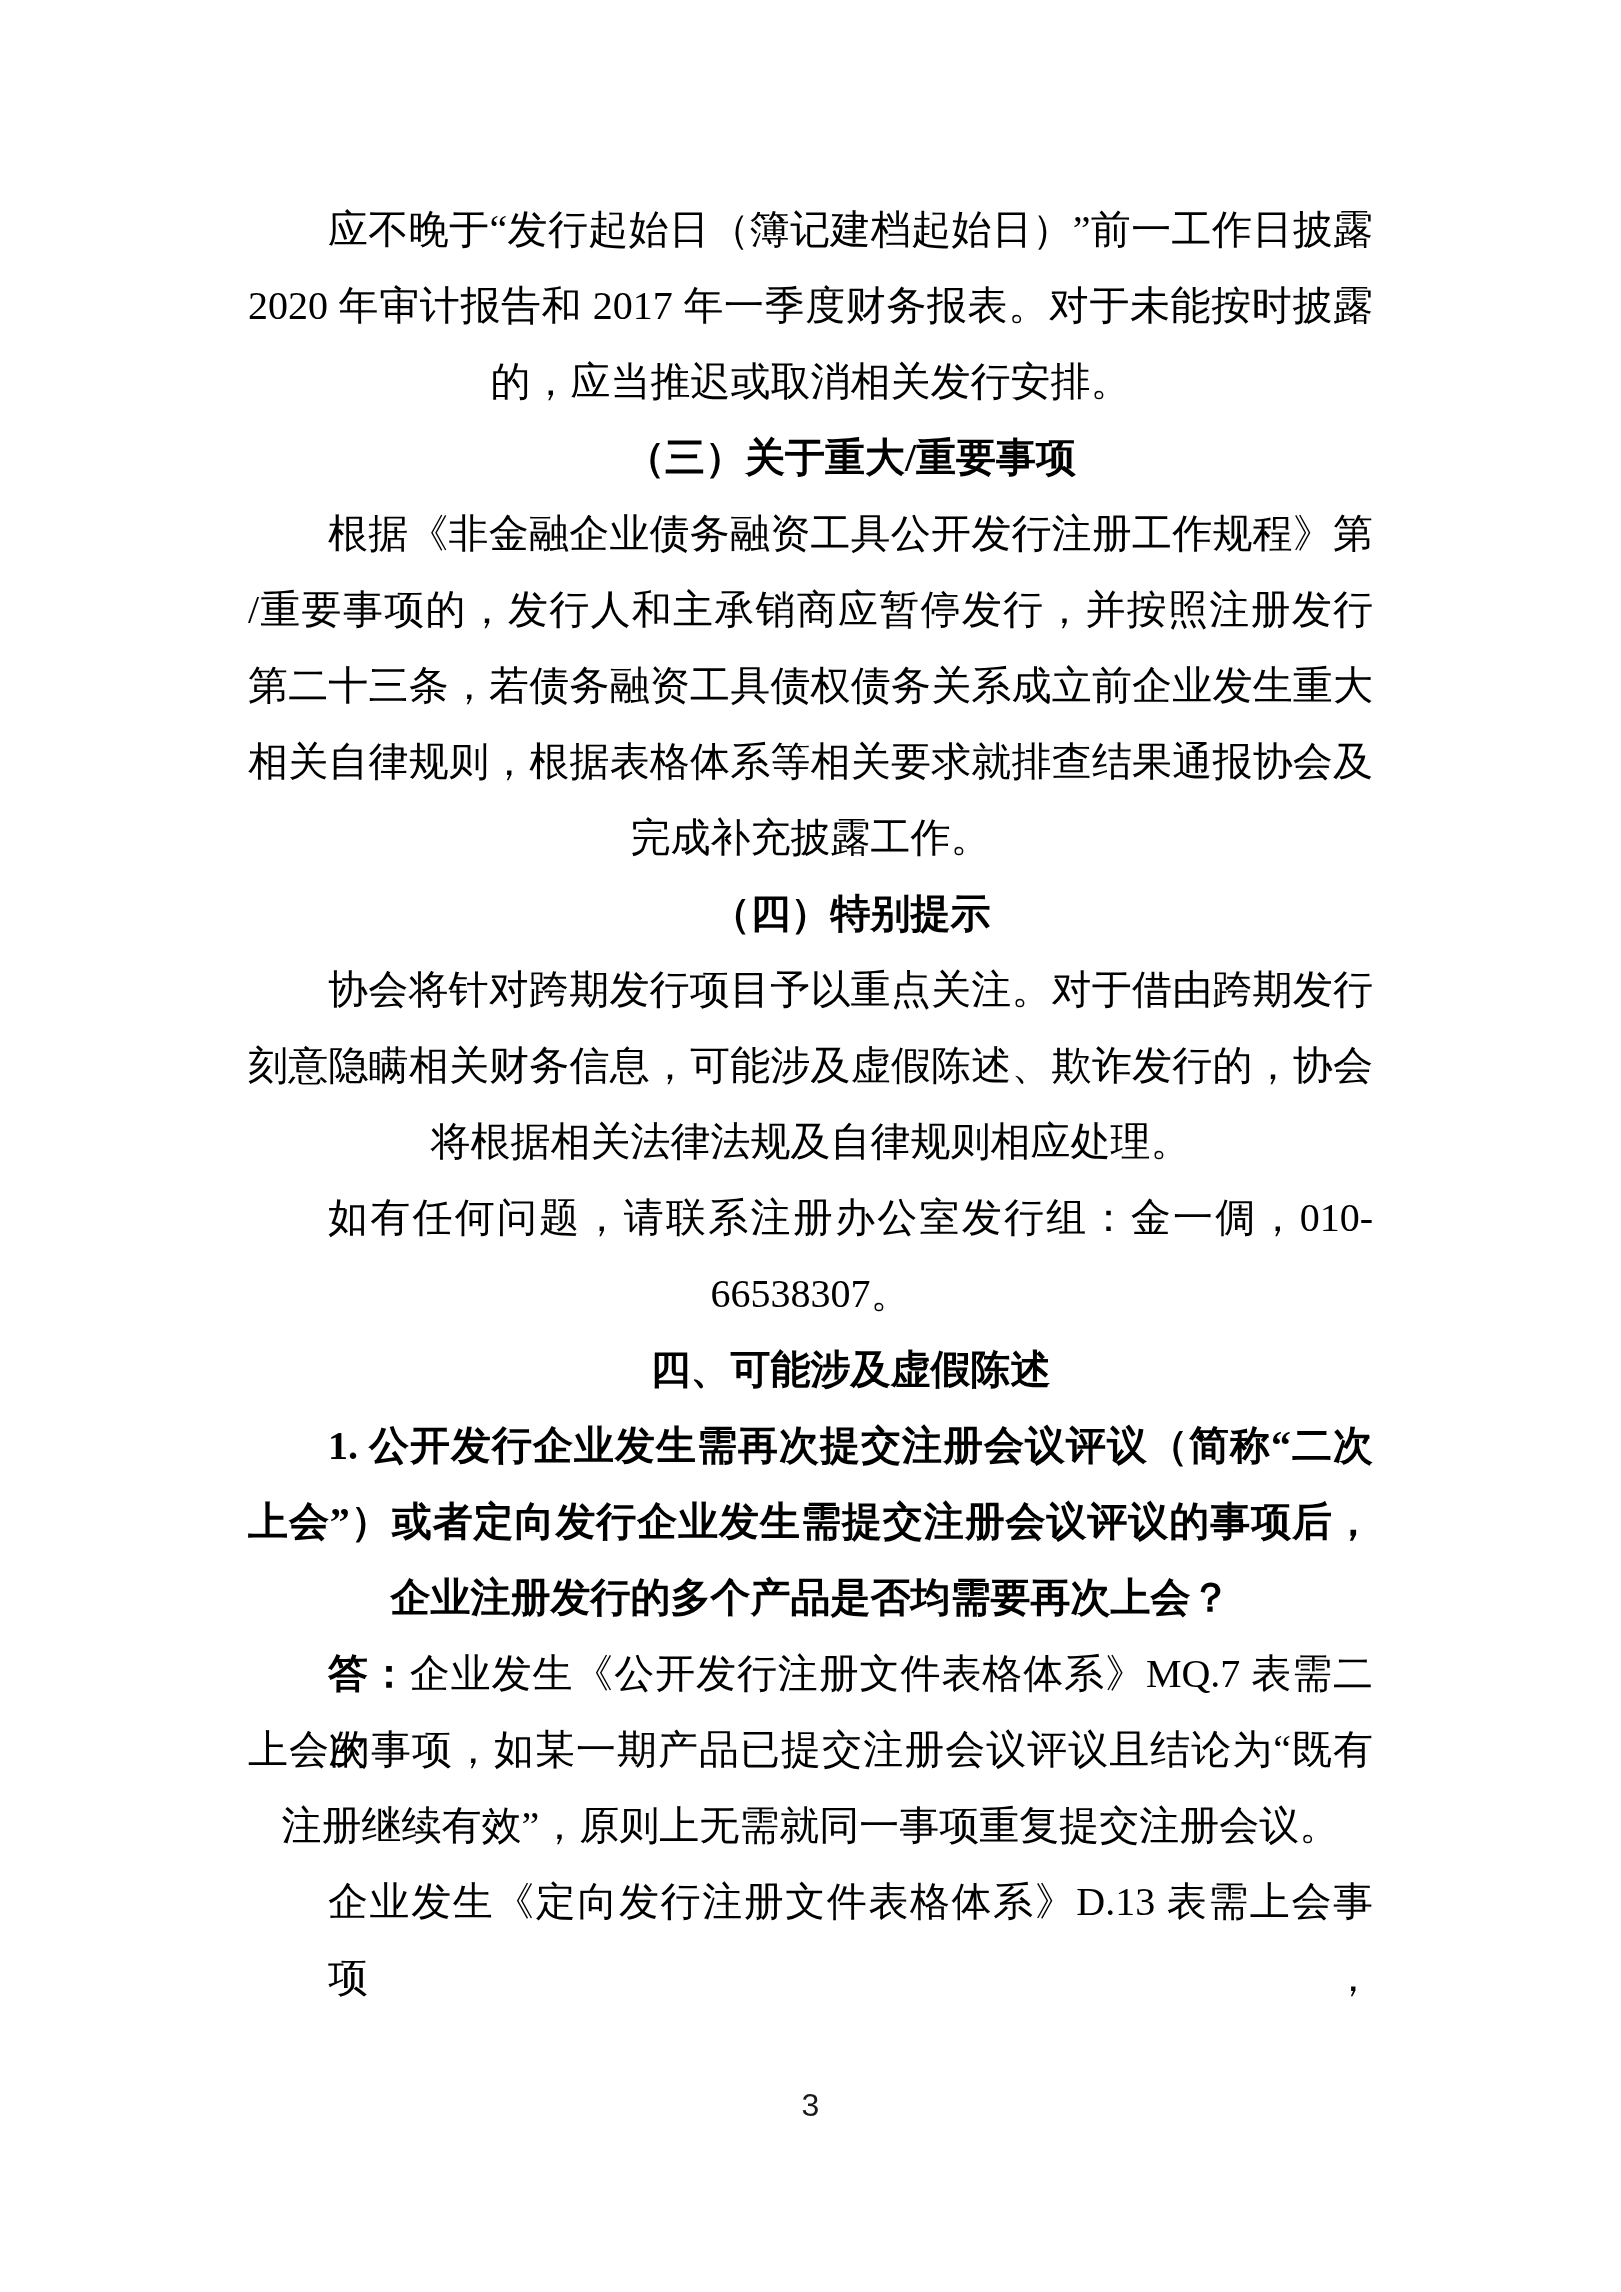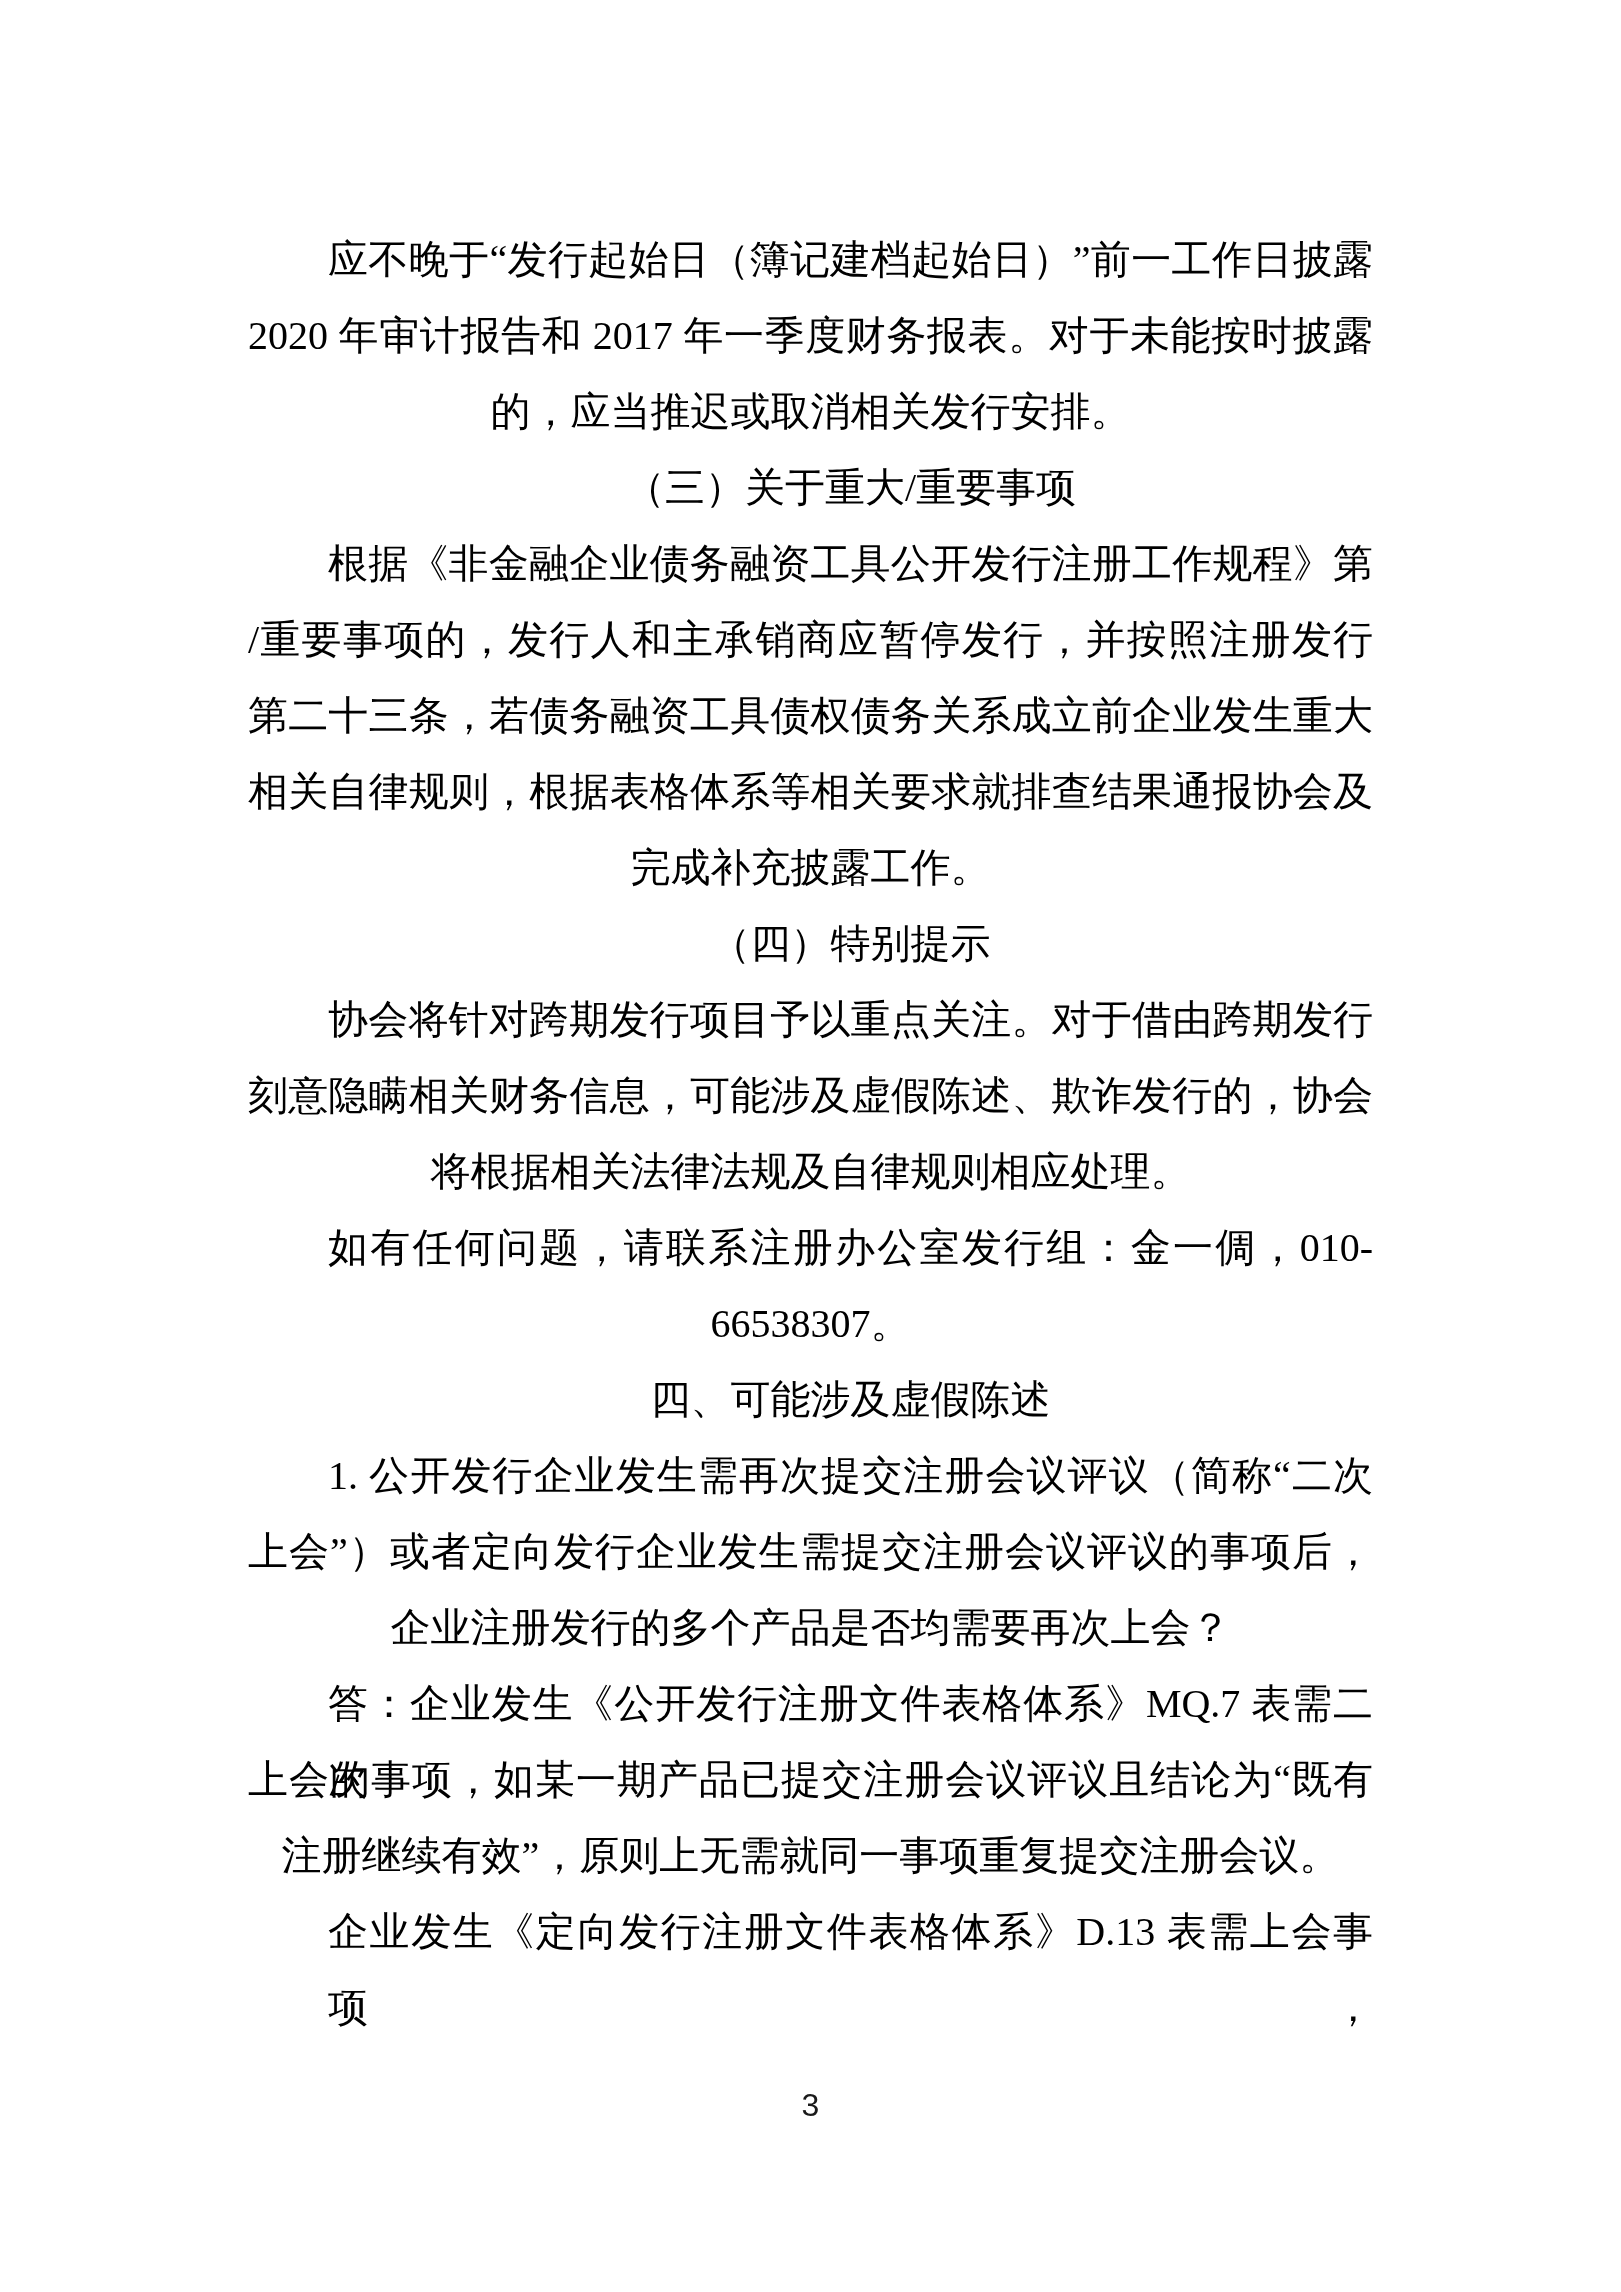--- a/index.html
+++ b/index.html
@@ -9,37 +9,37 @@
     height: 2293px;
     position: relative;
     background: #ffffff;
     color: #000000;
     font-family: "Liberation Serif", "DejaVu Serif", serif;
     overflow: hidden;
   }
   .text-block {
     position: absolute;
     left: 248px;
-    top: 222px;
+    top: 192px;
     width: 1125px;
   }
   .line {
     font-size: 40px;
     line-height: 76px;
     height: 76px;
     text-align: center;
     white-space: normal;
   }
   .fill {
     text-align: justify;
     text-align-last: justify;
     text-justify: inter-character;
   }
   .indent { padding-left: 80px; }
-  .bold { font-weight: normal; }
+  .bold { font-weight: bold; }
   .page-number-wrap {
     position: absolute;
     top: 2086px;
     left: 0;
     width: 100%;
     text-align: center;
   }
   .page-number {
     font-family: "Liberation Sans", "DejaVu Sans", sans-serif;
     font-size: 32px;

